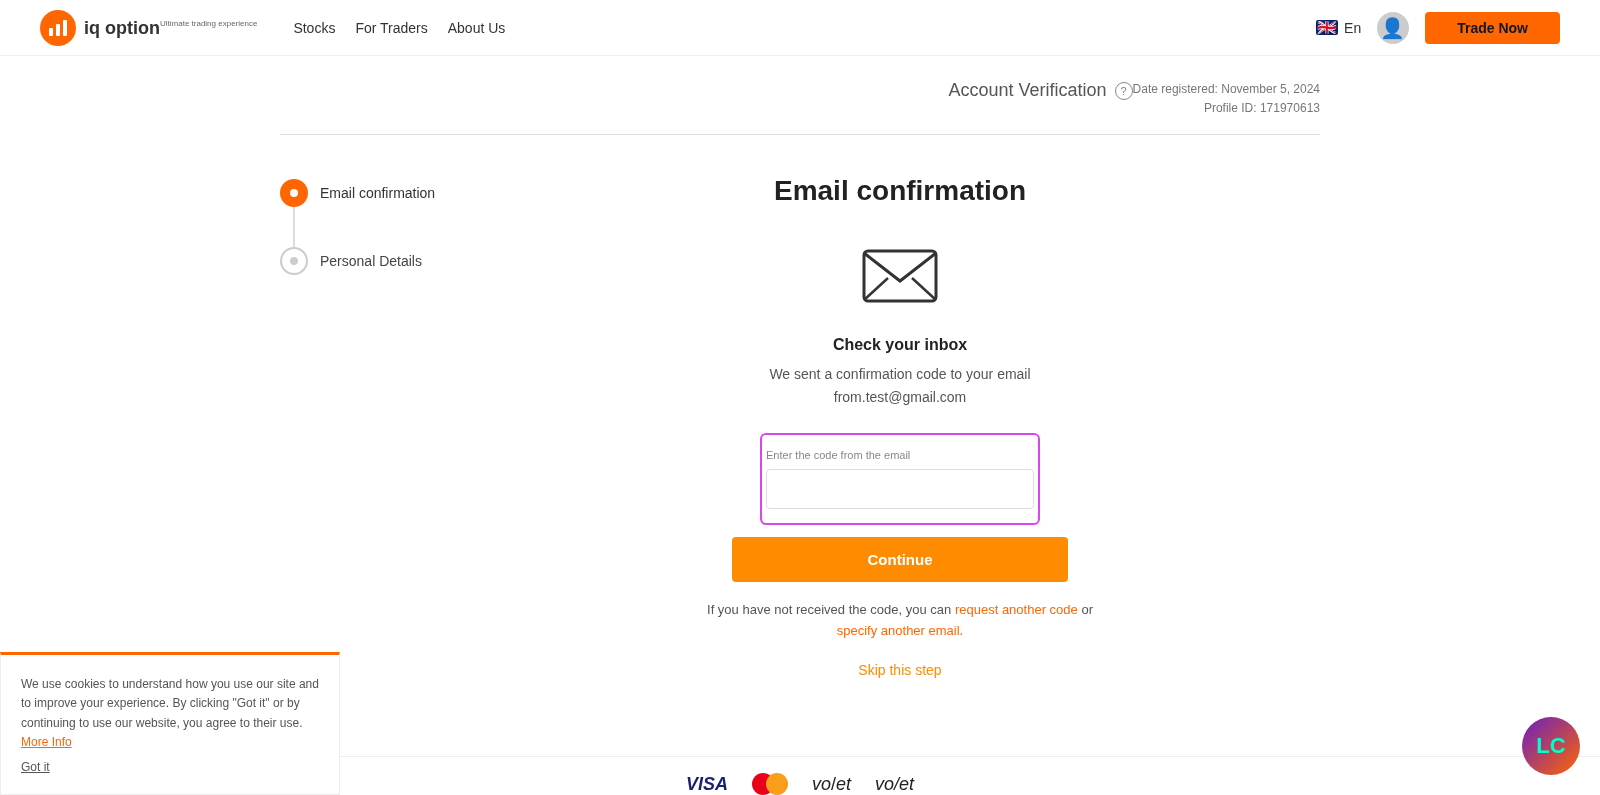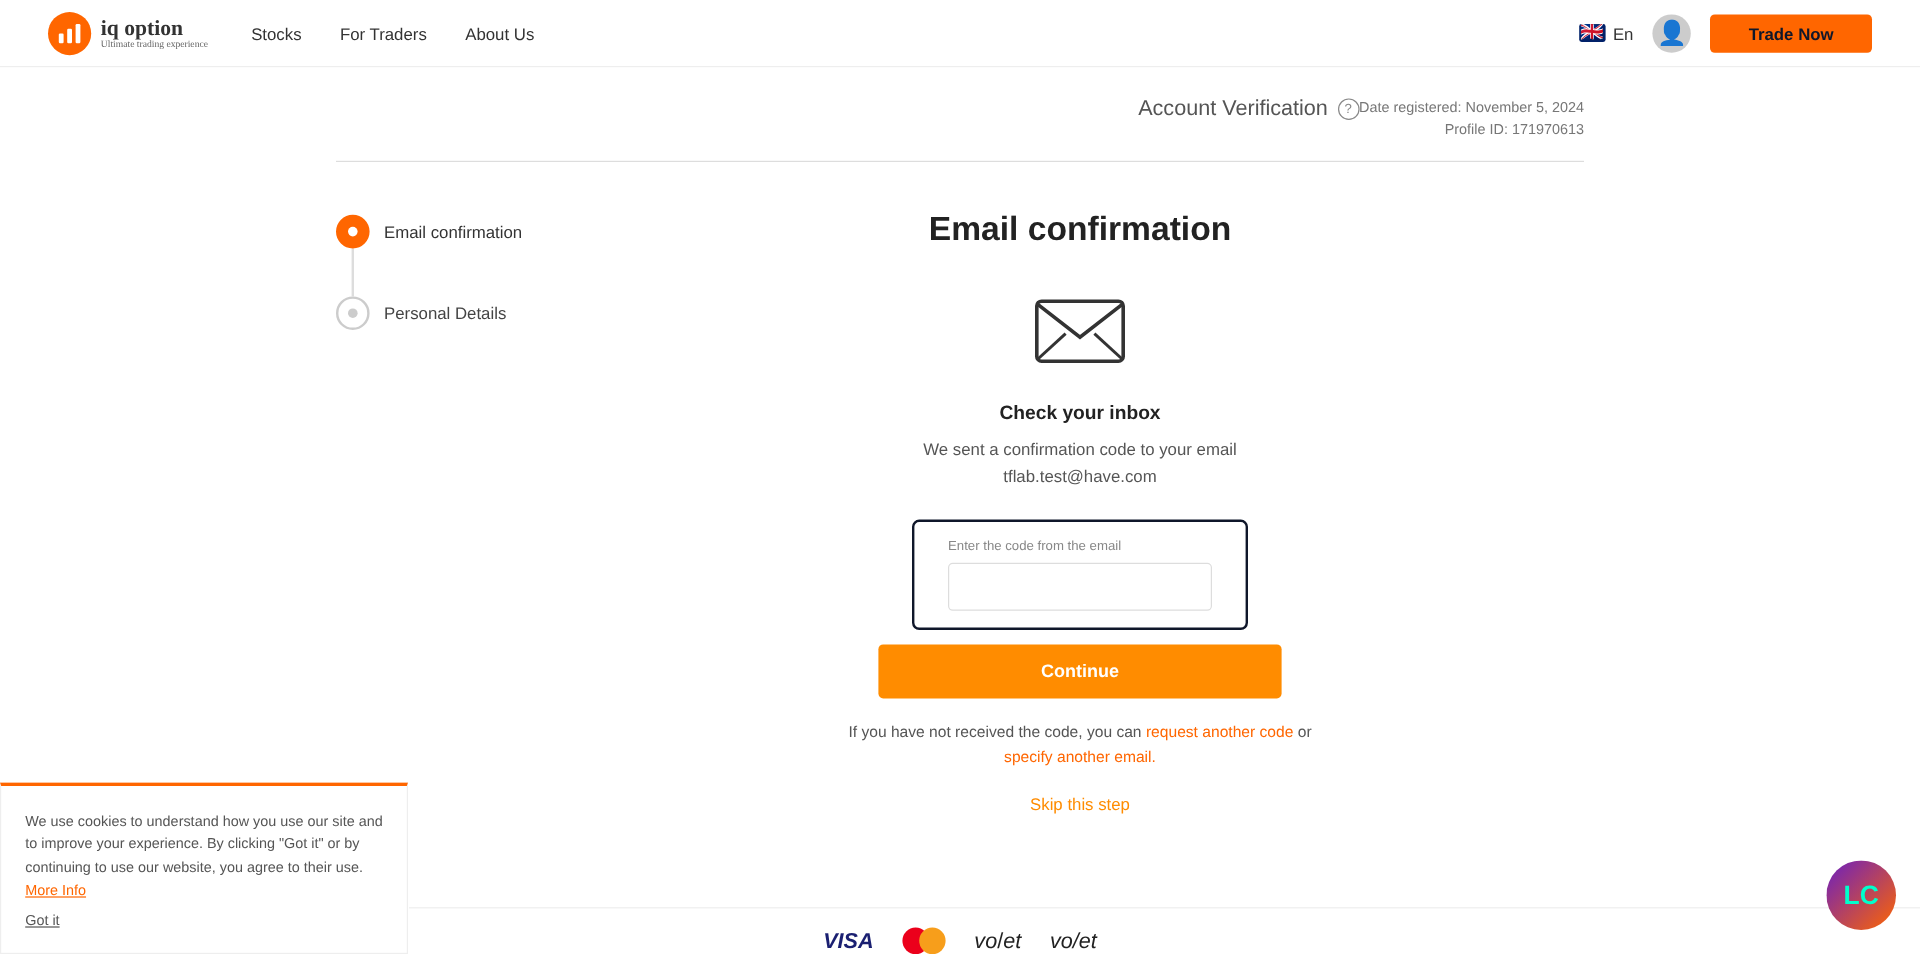--- a/index.html
+++ b/index.html
@@ -15,24 +15,24 @@
     .logo { display: flex; align-items: center; gap: 8px; }
     .logo-icon {
       width: 36px; height: 36px; background: #ff6600;
       border-radius: 50%; display: flex; align-items: center; justify-content: center;
     }
     .logo-bars { display: flex; gap: 3px; align-items: flex-end; }
     .logo-bar { background: #fff; border-radius: 1px; }
     .logo-bar:nth-child(1) { width: 4px; height: 8px; }
     .logo-bar:nth-child(2) { width: 4px; height: 12px; }
     .logo-bar:nth-child(3) { width: 4px; height: 16px; }
-    .logo-text { display: flex; flex-direction: column; font-family: Liberation Serif, serif; }
+    .logo-text { display: flex; flex-direction: row; }
     .logo-name { font-size: 18px; font-weight: 700; color: #333; line-height: 1; }
     .logo-tagline { font-size: 8px; color: #666; }
-    .nav { display: flex; gap: 32px; }
+    .nav { display: flex; gap: 20px; }
     .nav-item { font-size: 14px; color: #333; cursor: pointer; text-decoration: none; }
     .header-right { display: flex; align-items: center; gap: 16px; }
     .lang-btn {
       display: flex; align-items: center; gap: 6px;
       font-size: 14px; cursor: pointer;
     }
     .flag { width: 22px; height: 15px; position: relative; overflow: hidden; border-radius: 2px; }
     .flag-uk {
       background: #012169;
       display: flex; align-items: center; justify-content: center;
@@ -112,21 +112,21 @@
       width: 80px; height: 65px; position: relative; margin-bottom: 28px;
     }
     .envelope-svg { width: 80px; height: 65px; }
 
     .check-inbox { font-size: 16px; font-weight: 700; color: #222; margin-bottom: 10px; }
     .sent-text { font-size: 14px; color: #555; text-align: center; line-height: 1.5; margin-bottom: 4px; }
     .email-addr { font-size: 14px; color: #555; text-align: center; margin-bottom: 28px; }
 
     
     .code-box {
-      border: 2px solid #0f172a; border-radius: 6px; padding: 14px 28px;
+      border: 2px solid #d946ef; border-radius: 6px; padding: 14px 4px;
       width: 280px; margin-bottom: 12px;
     }
     .code-label { font-size: 11px; color: #888; margin-bottom: 8px; }
     .code-input {
       width: 100%; border: 1px solid #ddd; border-radius: 4px;
       padding: 10px 12px; font-size: 16px; outline: none;
       color: #333;
     }
 
     .continue-btn {
@@ -248,21 +248,21 @@
         <svg class="envelope-svg" viewBox="0 0 80 65" fill="none" xmlns="http://www.w3.org/2000/svg">
           <rect x="4" y="8" width="72" height="50" rx="4" stroke="#333" stroke-width="3" fill="none"></rect>
           <polyline points="4,10 40,38 76,10" stroke="#333" stroke-width="3" fill="none"></polyline>
           <line x1="4" y1="57" x2="28" y2="35" stroke="#333" stroke-width="2.5"></line>
           <line x1="76" y1="57" x2="52" y2="35" stroke="#333" stroke-width="2.5"></line>
         </svg>
       </div>
 
       <p class="check-inbox">Check your inbox</p>
       <p class="sent-text">We sent a confirmation code to your email</p>
-      <p class="email-addr">tflab.test@have.com</p>
+      <p class="email-addr">from.test@gmail.com</p>
 
       <div class="code-box">
         <div class="code-label">Enter the code from the email</div>
         <input class="code-input" type="text" placeholder="" style="">
       </div>
 
       <button class="continue-btn">Continue</button>
 
       <p class="resend-text">
         <span>If you have not received the code, you can</span>

